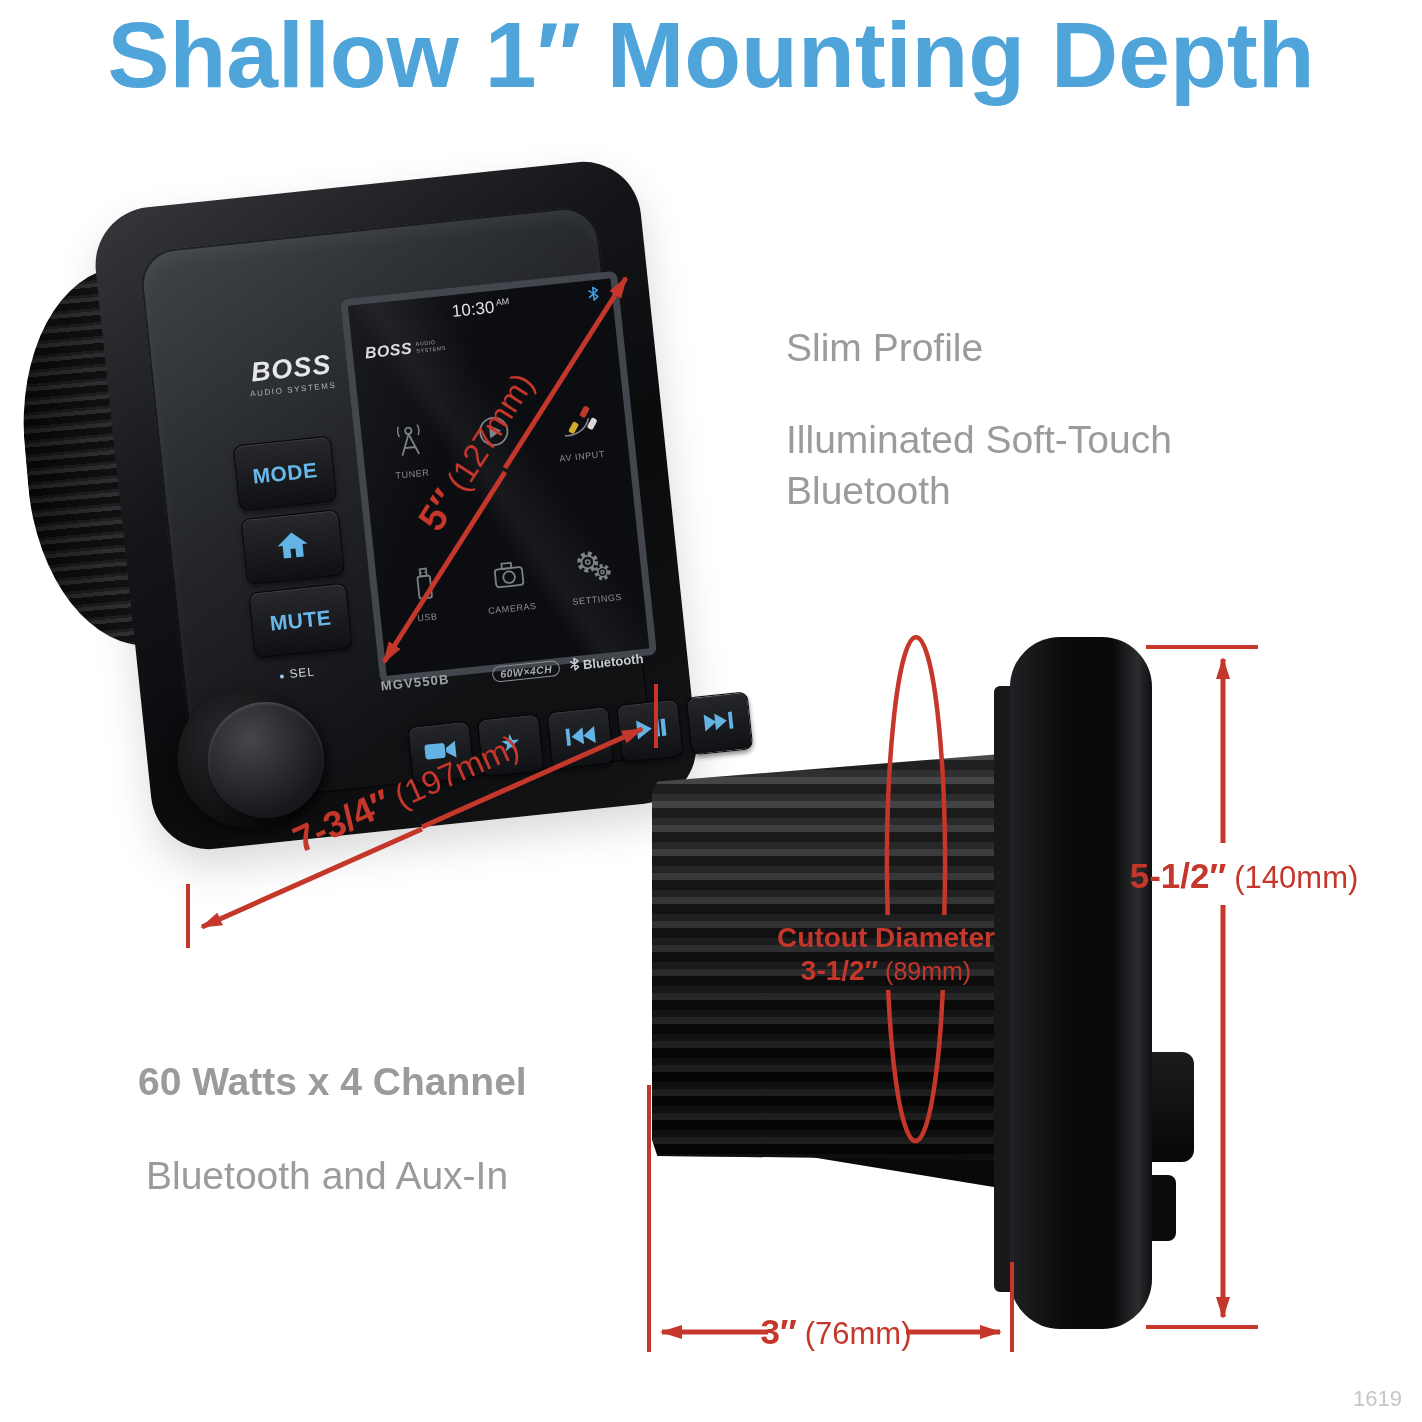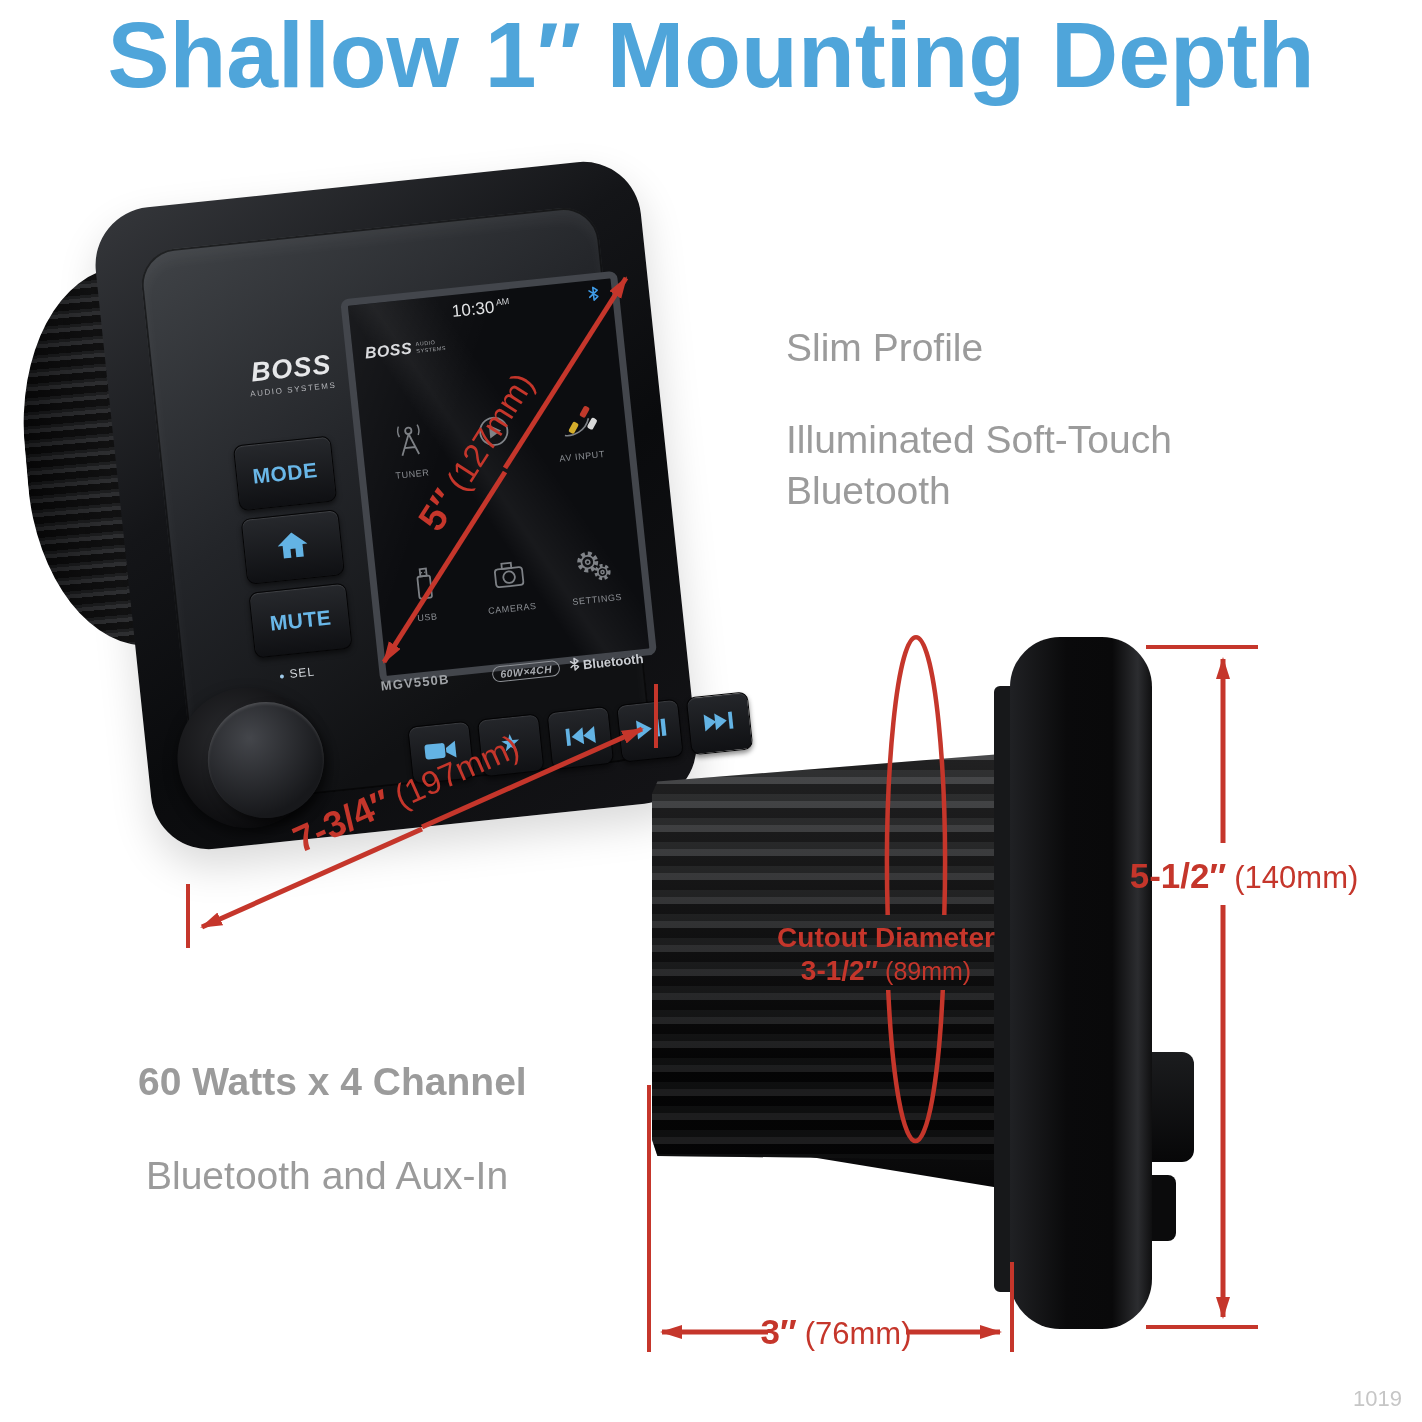--- a/index.html
+++ b/index.html
@@ -322,14 +322,14 @@
     </g>
 
     <g>
       <path class="dim-arc" d="M887.7,915 A29,228 0 1 1 944.3,915"></path>
       <path class="dim-arc" d="M942.8,990 A29,228 0 0 1 888.2,990"></path>
       <text class="dim-text in" x="886" y="947" text-anchor="middle" font-size="28">Cutout Diameter</text>
       <text class="dim-text" x="886" y="980" text-anchor="middle"><tspan class="in" font-size="28">3-1/2″</tspan><tspan font-size="25" dx="7">(89mm)</tspan></text>
     </g>
   </svg>
 
-  <div class="footer-code">1019</div>
+  <div class="footer-code">1619</div>
 </div>
 
 </body></html>

